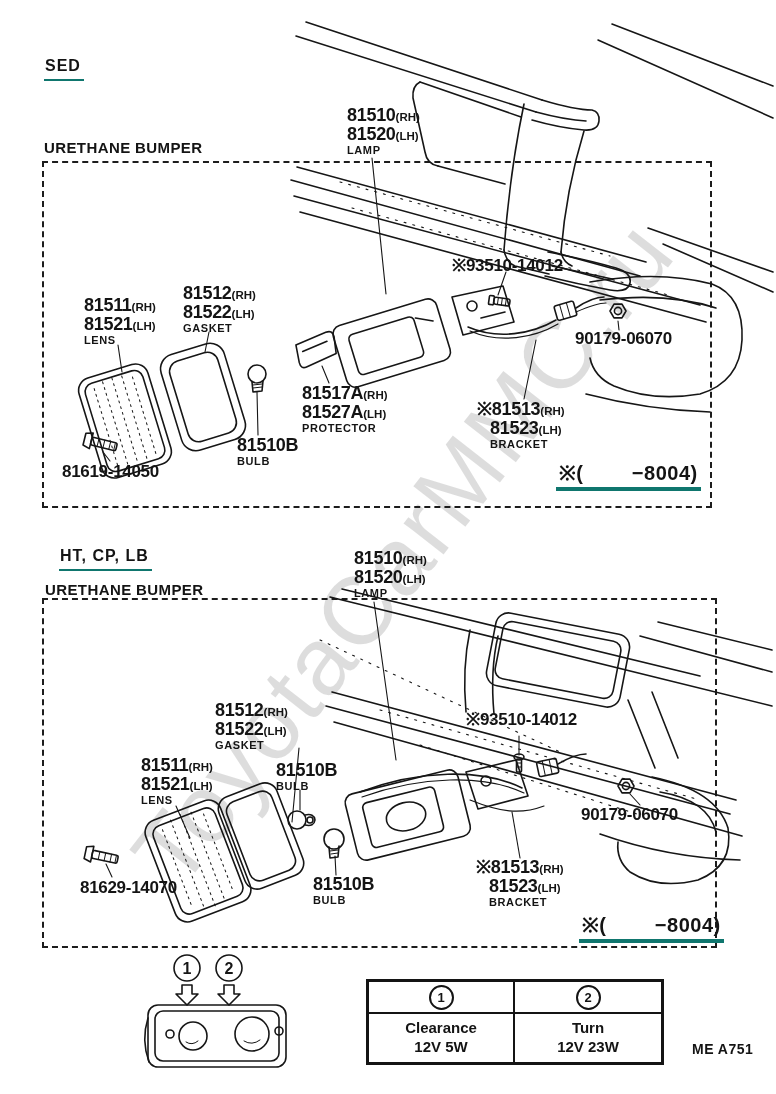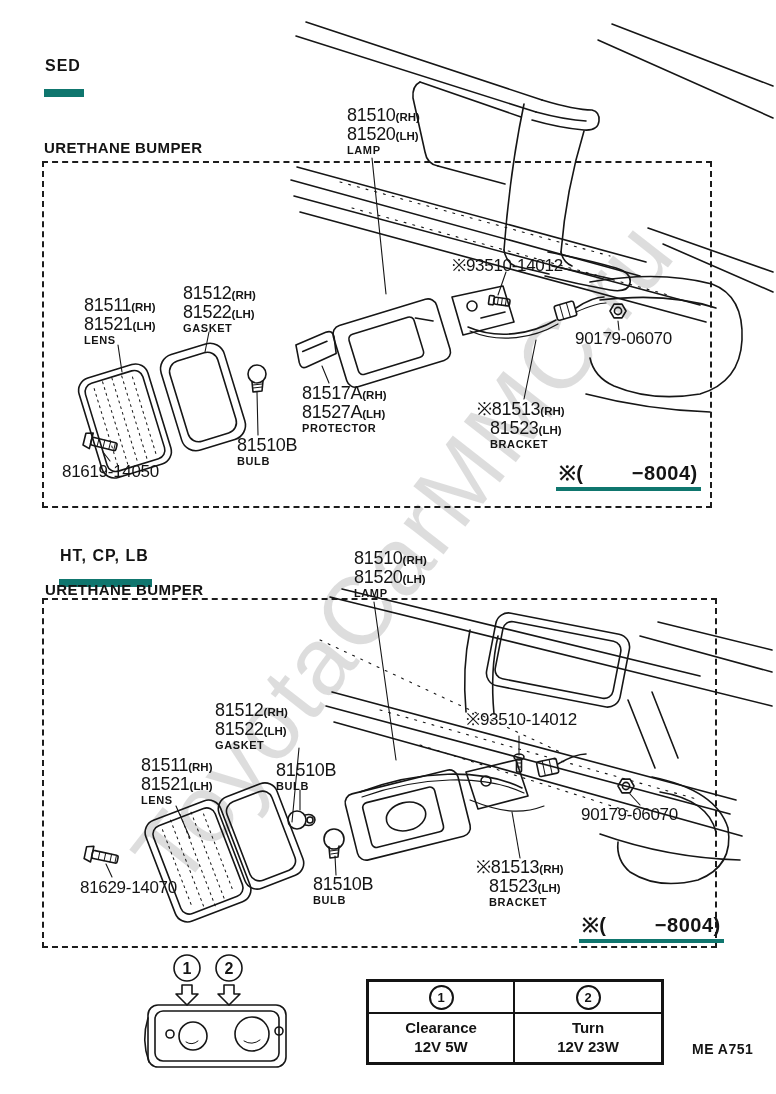--- a/index.html
+++ b/index.html
@@ -6,24 +6,24 @@
   .page{position:relative;width:776px;height:1094px;background:#fff;overflow:hidden;
         font-family:"Liberation Sans",sans-serif;color:#141414;}
   .watermark{position:absolute;left:-112px;top:498px;width:1030px;text-align:center;
         transform:rotate(-52deg);font-size:96px;font-weight:500;color:#000;opacity:.13;
         z-index:0;letter-spacing:2px;white-space:nowrap;pointer-events:none;}
   .art{position:absolute;left:0;top:0;z-index:1;}
   .pbox{position:absolute;border:2px dashed #1c1c1c;z-index:1;}
   .box-sed{left:42px;top:161px;width:666px;height:343px;}
   .box-ht{left:42px;top:598px;width:671px;height:346px;}
   .sec-title{position:absolute;z-index:2;font-size:16px;font-weight:700;letter-spacing:1px;
-        border-bottom:8px solid #0f766e;padding:0 3px 14px 1px;white-space:nowrap;}
+        border-bottom:2px solid #0f766e;padding:0 3px 4px 1px;white-space:nowrap;}
   .box-label{position:absolute;z-index:2;font-size:15px;font-weight:700;letter-spacing:.4px;white-space:nowrap;}
   .plabel{position:absolute;z-index:2;line-height:1.06;white-space:nowrap;}
-  .plabel .num{font-size:18px;font-weight:400;letter-spacing:-.3px;}
+  .plabel .num{font-size:18px;font-weight:700;letter-spacing:-.3px;}
   .plabel .sfx{font-size:11.5px;font-weight:700;}
   .plabel .cap{font-size:11px;font-weight:700;letter-spacing:.6px;margin-top:1px;}
   .plabel.small1 .num{font-size:17px;margin-top:36px;}
   .note{position:absolute;z-index:2;font-size:20px;font-weight:700;border-bottom:4px solid #0f766e;
         white-space:pre;padding:0 3px 1px 3px;letter-spacing:.5px;}
   .legend-table{position:absolute;left:366px;top:979px;width:292px;z-index:2;border:3px solid #141414;
         display:grid;grid-template-columns:1fr 1fr;background:#fff;}
   .lt-cell{display:flex;align-items:center;justify-content:center;font-weight:700;}
   .lt-h{height:30px;border-bottom:2px solid #141414;}
   .lt-b{height:48px;flex-direction:column;font-size:15px;line-height:1.25;}

